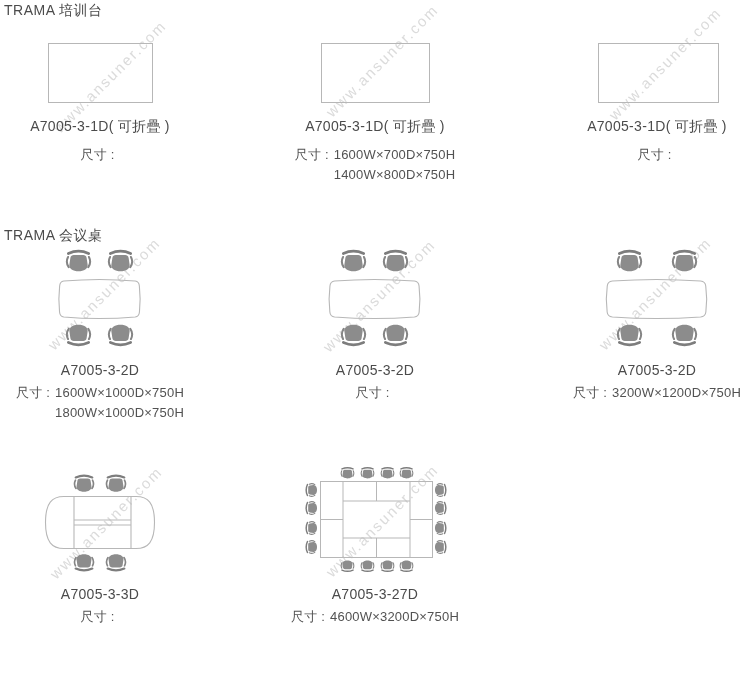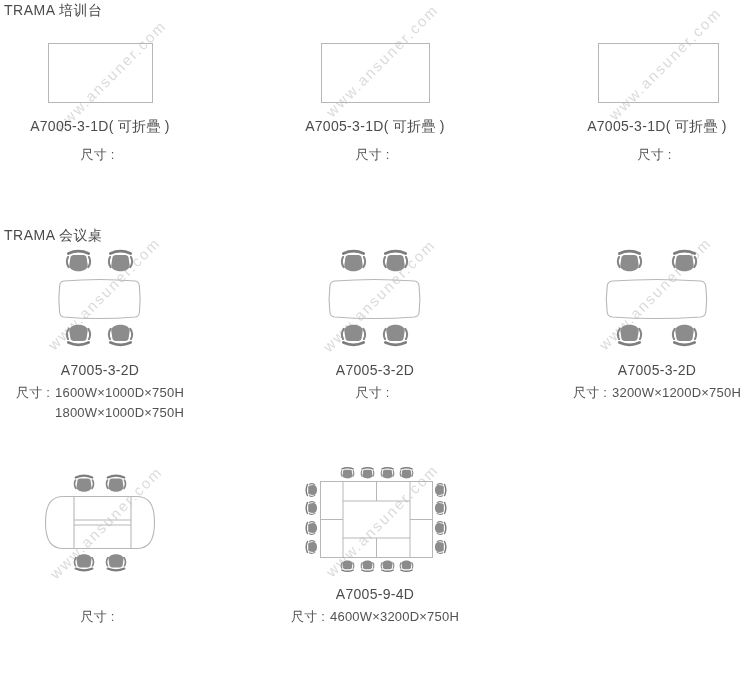--- a/index.html
+++ b/index.html
@@ -56,20 +56,24 @@
     <div class="dims" style="top:112px">
       <span class="prefix">尺寸 :</span>
     </div>
   </div>
 
   <div class="cell" style="left:280px;top:36px;height:160px">
     <div class="rect-table" style="left:41px;top:7px;width:107px;height:58px"></div>
     <div class="model" style="top:82px">A7005-3-1D( 可折疊 )</div>
     <div class="dims" style="top:112px">
       <span class="prefix">尺寸 :</span>
+      <span class="vals">
+        <span>1600W×700D×750H</span>
+        <span>1400W×800D×750H</span>
+      </span>
     </div>
   </div>
 
   <div class="cell" style="left:562px;top:36px;height:160px">
     <div class="rect-table" style="left:36px;top:7px;width:119px;height:58px"></div>
     <div class="model" style="top:82px">A7005-3-1D( 可折疊 )</div>
     <div class="dims" style="top:112px">
       <span class="prefix">尺寸 :</span>
     </div>
   </div>
@@ -202,20 +206,21 @@
     <span class="chair flip" style="left:68px;top:92px;width:22px;height:21px">
         <svg viewBox="0 0 40 38">
           <use href="#chair-sym"></use>
         </svg>
       </span>
     <span class="chair flip" style="left:100px;top:92px;width:22px;height:21px">
         <svg viewBox="0 0 40 38">
           <use href="#chair-sym"></use>
         </svg>
       </span>
+    <div class="model" style="top:126px">A7005-3-3D</div>
     <div class="dims" style="top:150px">
       <span class="prefix">尺寸 :</span>
     </div>
   </div>
 
   <div class="cell" style="left:280px;top:460px;height:200px">
 
     <span class="chair" style="left:60px;top:6px;width:15px;height:14px">
         <svg viewBox="0 0 40 38">
           <use href="#chair-sym"></use>
@@ -308,21 +313,21 @@
     <span class="chair flip" style="left:100px;top:99px;width:15px;height:14px">
         <svg viewBox="0 0 40 38">
           <use href="#chair-sym"></use>
         </svg>
       </span>
     <span class="chair flip" style="left:119px;top:99px;width:15px;height:14px">
         <svg viewBox="0 0 40 38">
           <use href="#chair-sym"></use>
         </svg>
       </span>
-    <div class="model" style="top:126px">A7005-9-4D</div>
+    <div class="model" style="top:126px">A7005-3-27D</div>
     <div class="dims" style="top:150px">
       <span class="prefix">尺寸 :</span>
       <span class="vals">
         <span>4600W×3200D×750H</span>
       </span>
     </div>
   </div>
 
 </div>
 

